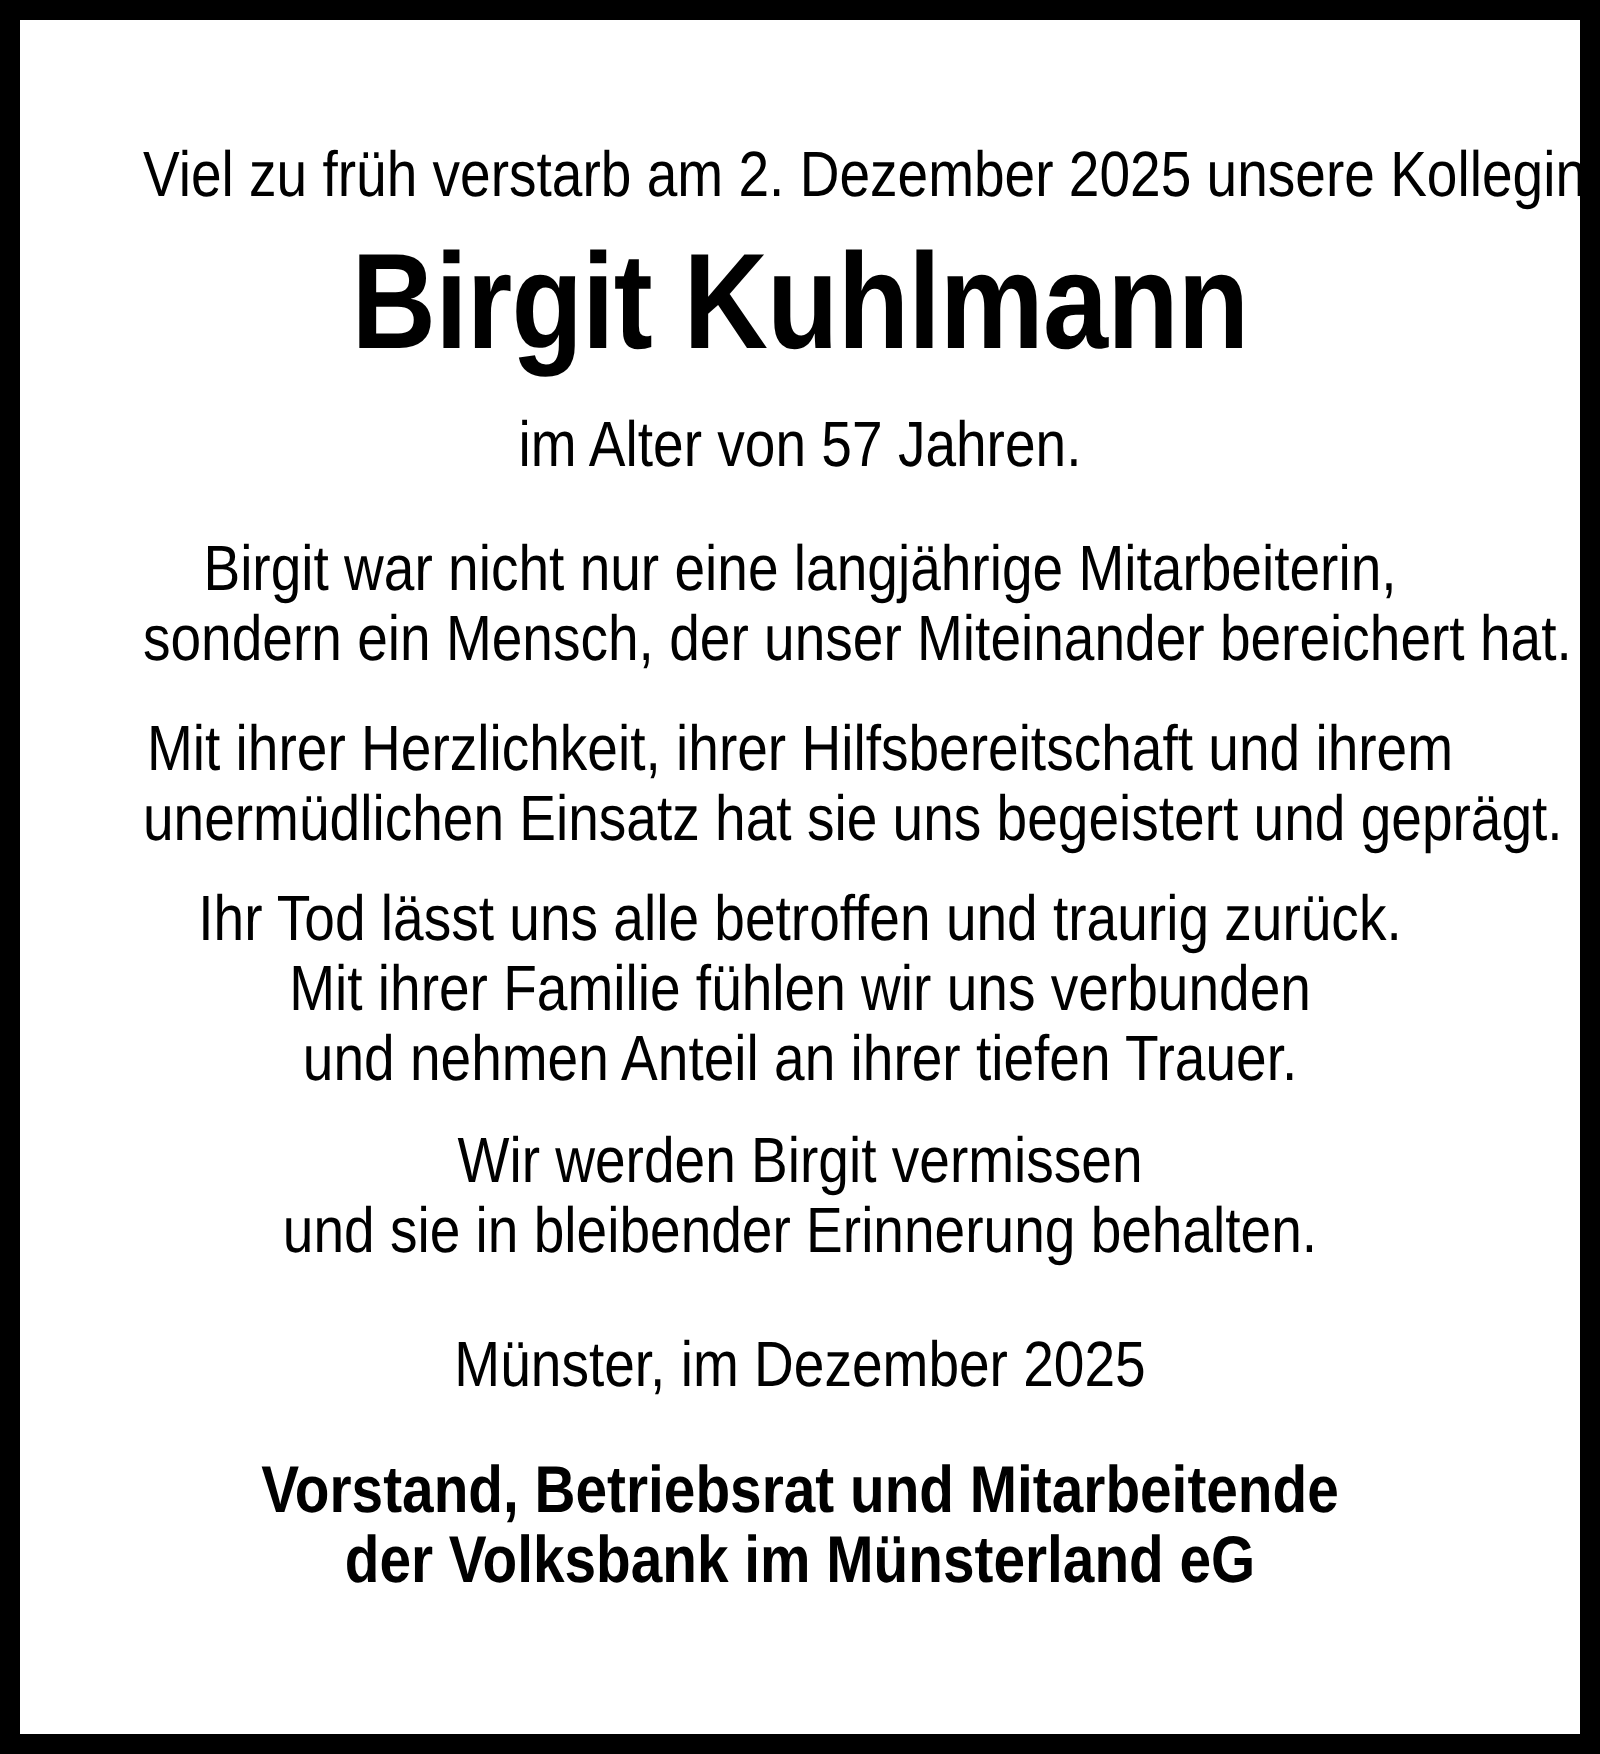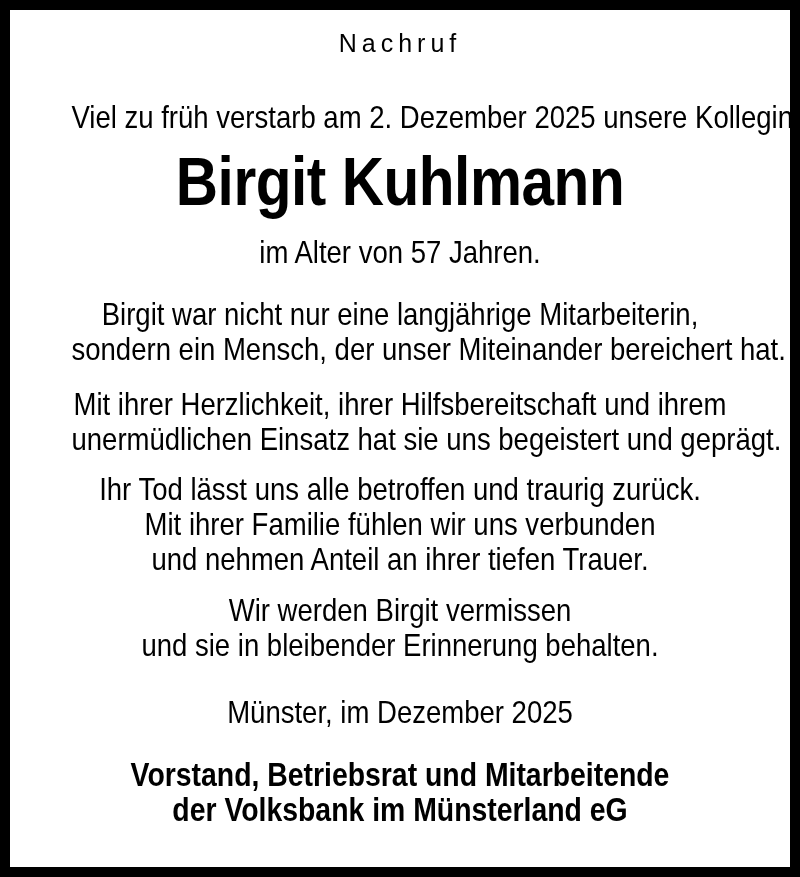--- a/index.html
+++ b/index.html
@@ -63,21 +63,20 @@
     white-space: nowrap;
   }
   .line { display: block; }
 </style>
 </head>
 <body>
 
 <div class="frame">
   <div class="content">
 
-    <div class="kicker">Nachruf</div>
 
     <div class="body-text cx intro">Viel zu früh verstarb am 2. Dezember 2025 unsere Kollegin</div>
 
     <h1 class="name cx">Birgit Kuhlmann</h1>
 
     <div class="body-text cx age">im Alter von 57 Jahren.</div>
 
     <div class="body-text cx p1">
       <span class="line">Birgit war nicht nur eine langjährige Mitarbeiterin,</span>
       <span class="line">sondern ein Mensch, der unser Miteinander bereichert hat.</span>

